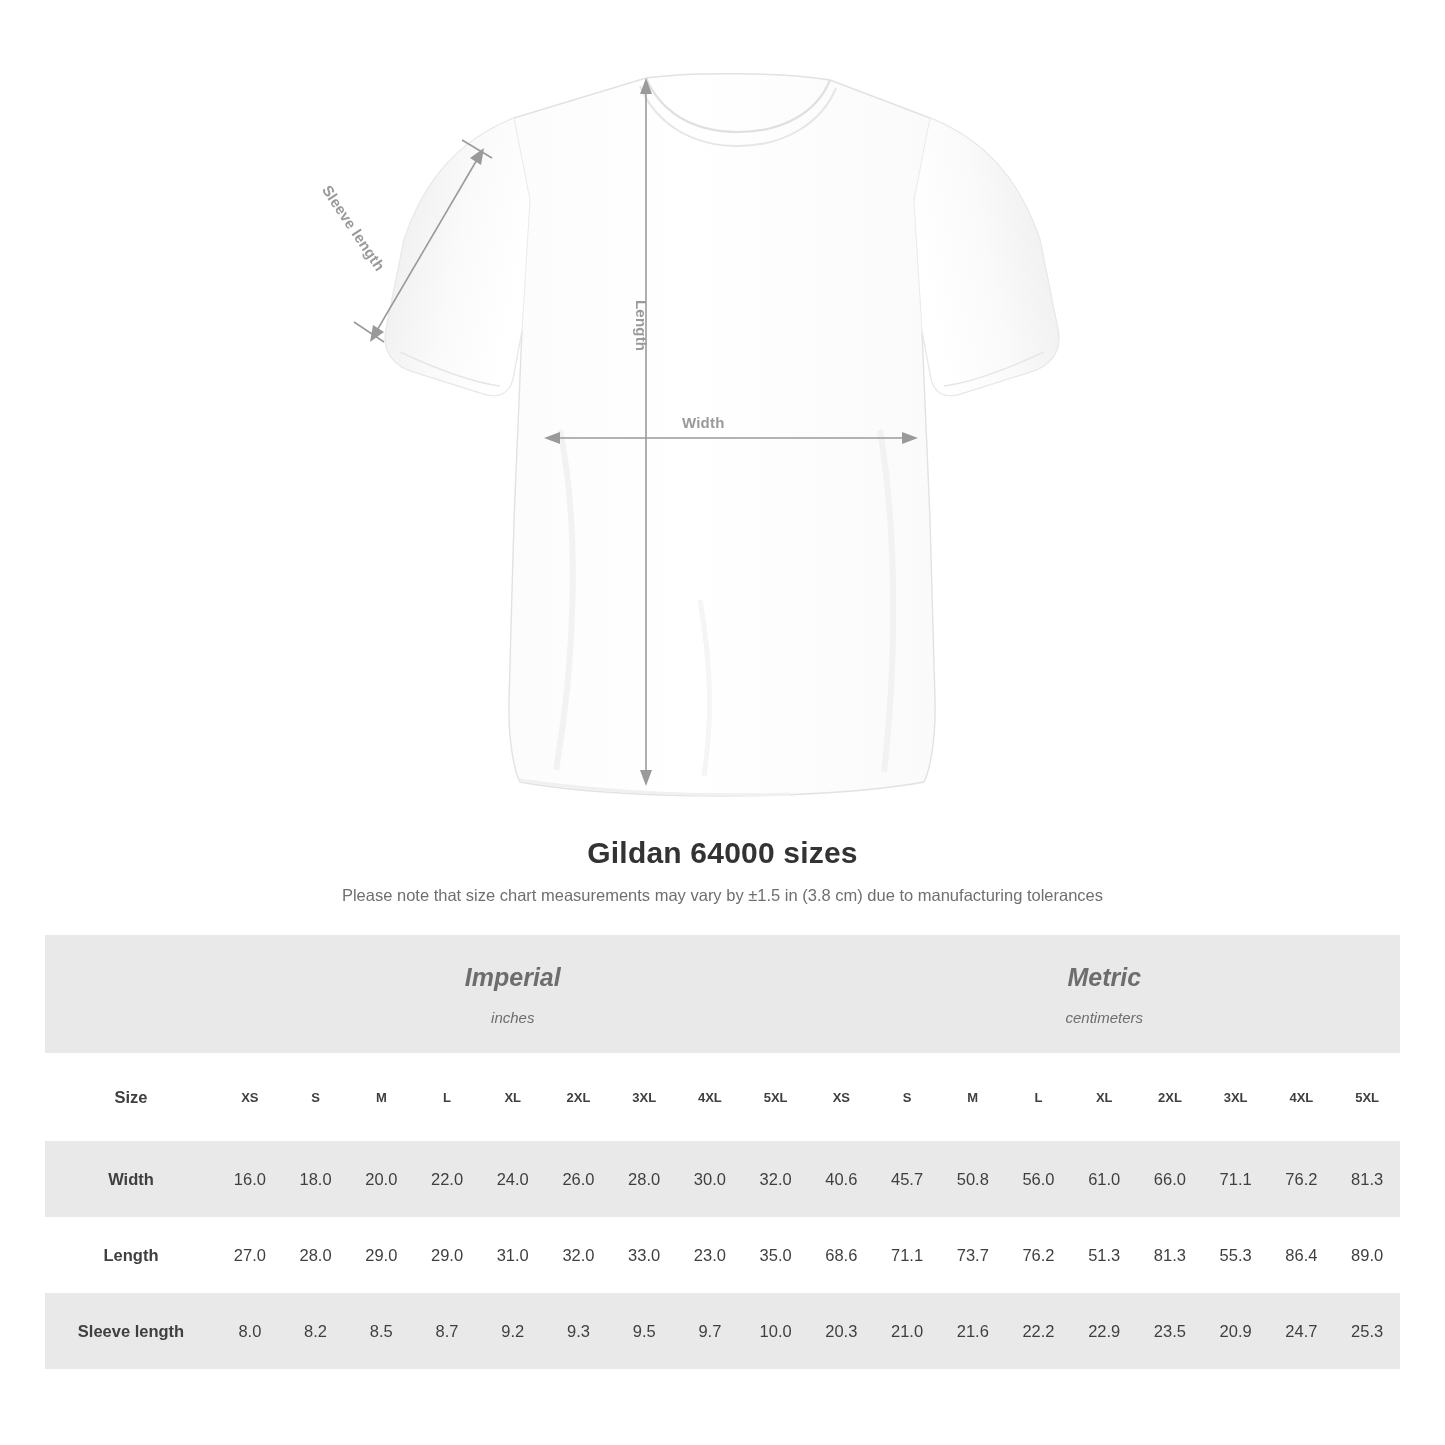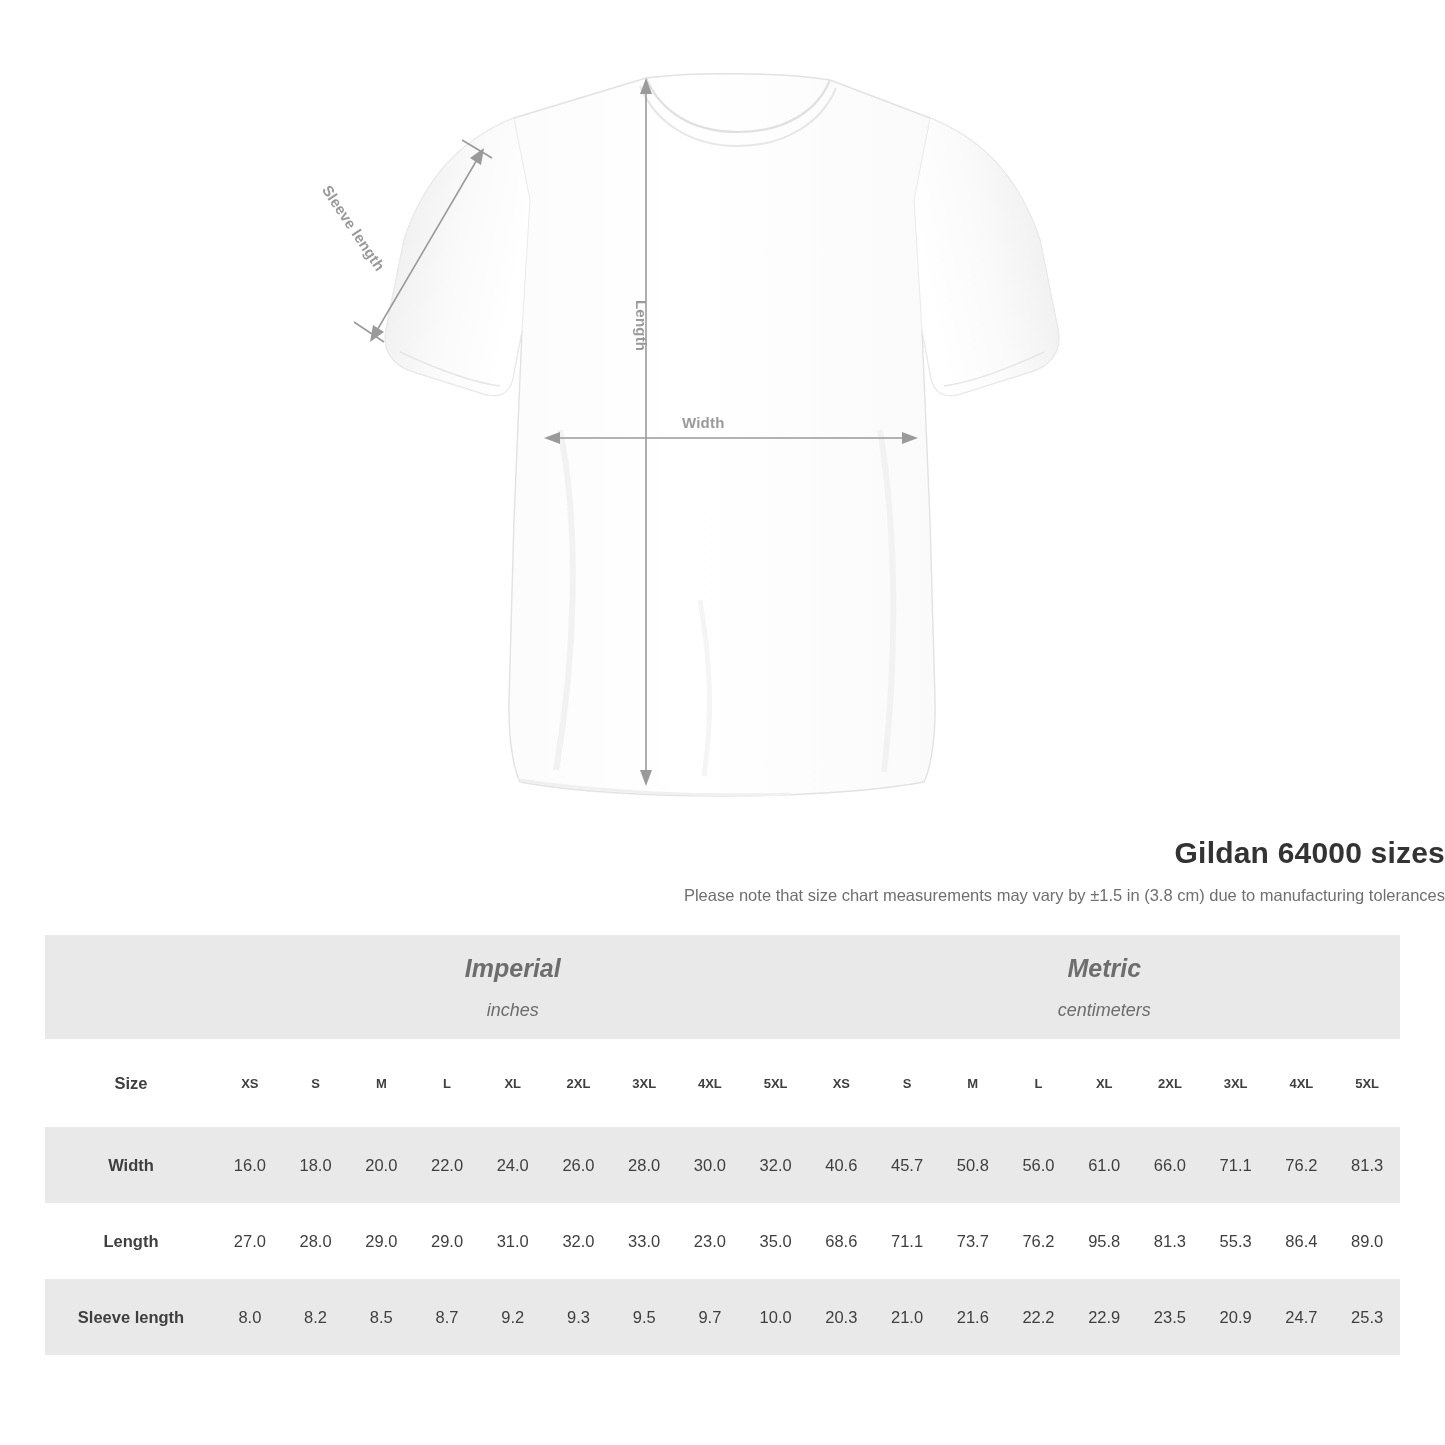--- a/index.html
+++ b/index.html
@@ -51,21 +51,21 @@
     transform: rotate(90deg);
     transform-origin: left top;
   }
   .dim-label.width {
     left: 682px;
     top: 414px;
   }
 
   
   .title-block {
-    text-align: right;
+    text-align: center;
     margin-top: 6px;
   }
   .chart-title {
     font-size: 30px;
     font-weight: bold;
     color: #333333;
     margin: 0;
     letter-spacing: 0.2px;
   }
   .chart-note {
@@ -86,32 +86,32 @@
   }
   table.size-table td,
   table.size-table th {
     text-align: center;
     vertical-align: middle;
     font-size: 16.5px;
     color: #3f3f3f;
     padding: 0;
   }
   .unit-head td {
-    height: 104px;
+    height: 118px;
     background: #e9e9e9;
   }
   .unit-name {
     font-size: 25px;
     font-weight: bold;
     font-style: italic;
     color: #6d6d6d;
     line-height: 1.25;
   }
   .unit-sub {
-    font-size: 18px;
+    font-size: 15px;
     font-style: italic;
     color: #6d6d6d;
     margin-top: 16px;
   }
   .row-header-cell {
     font-weight: bold;
     font-size: 17px;
     color: #3b3b3b;
   }
   tr.r-size td { height: 88px; background: #ffffff; }
@@ -288,21 +288,21 @@
           <td class="data-col val">29.0</td>
           <td class="data-col val">31.0</td>
           <td class="data-col val">32.0</td>
           <td class="data-col val">33.0</td>
           <td class="data-col val">23.0</td>
           <td class="data-col val">35.0</td>
           <td class="data-col val">68.6</td>
           <td class="data-col val">71.1</td>
           <td class="data-col val">73.7</td>
           <td class="data-col val">76.2</td>
-          <td class="data-col val">95.8</td>
+          <td class="data-col val">51.3</td>
           <td class="data-col val">81.3</td>
           <td class="data-col val">55.3</td>
           <td class="data-col val">86.4</td>
           <td class="data-col val">89.0</td>
         </tr>
 
         <tr class="r-sleeve">
           <td class="first-col row-header-cell">Sleeve length</td>
           <td class="data-col val">8.0</td>
           <td class="data-col val">8.2</td>

